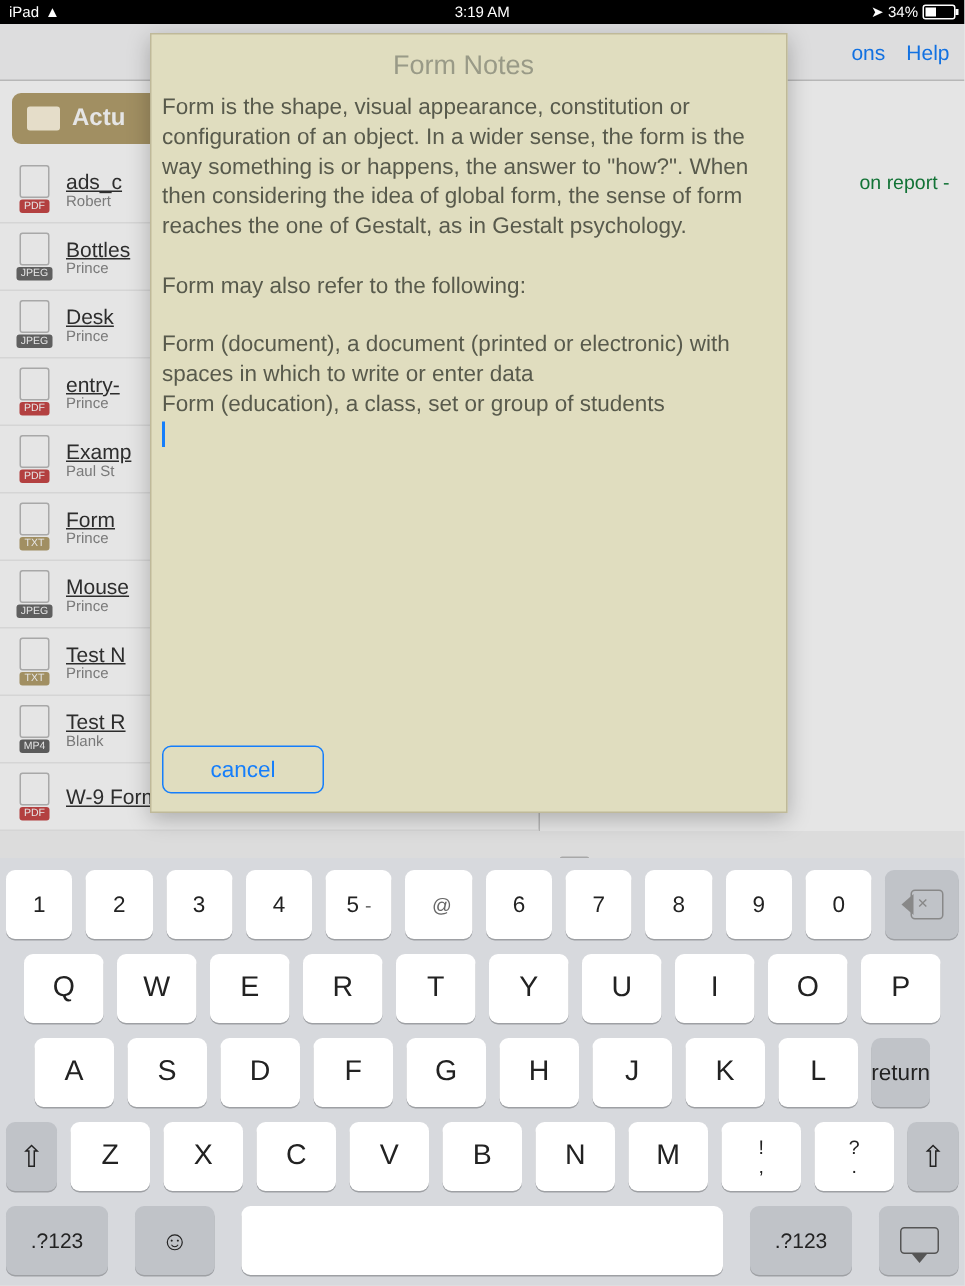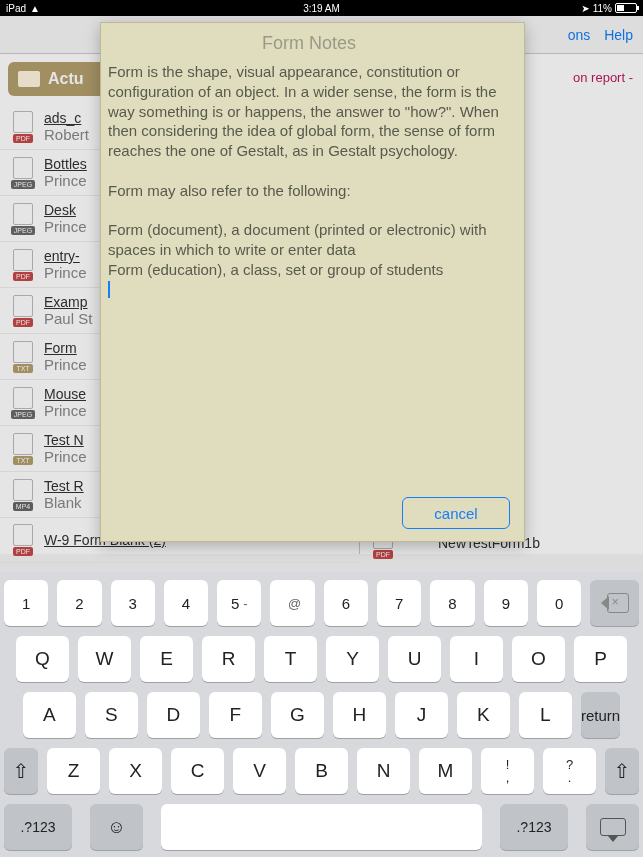--- a/index.html
+++ b/index.html
@@ -26,32 +26,32 @@
 .file-row { display: flex; align-items: center; gap: 8px; padding: 6px 10px; border-bottom: 1px solid #eee; }
 .file-row .thumb { width: 26px; height: 32px; display:flex; flex-direction:column; align-items:center; justify-content:flex-end; }
 .file-row .thumb .page { width: 20px; height: 24px; background:#fff; border:1px solid #bbb; border-radius:2px; }
 .file-row .thumb .tag { font-size: 7px; color:#fff; padding: 1px 3px; border-radius: 2px; margin-top:1px; }
 .tag-pdf { background:#c84848; }
 .tag-jpeg { background:#6a6a6a; }
 .tag-txt { background:#b4a06e; }
 .tag-mp4 { background:#666; }
 .file-row .text { display:flex; flex-direction:column; }
 .file-row .title { font-size: 14px; color:#333;text-decoration:underline; }
-.file-row .sub { font-size: 15px; color:#888; }
+.file-row .sub { font-size: 10px; color:#888; }
 .right-title { font-size: 14px; color:#333; margin-left: 34px; position: relative; }
-.right-desc { font-size: 13px; color:#be185d; }
+.right-desc { font-size: 13px; color:#15803d;margin-top:44px; }
 .right-row { display:flex; align-items:center; gap:8px; padding:6px 0; }
 
 
 .backdrop { position: absolute; left: 0; top: 16px; right: 0; bottom: 0; background: rgba(0,0,0,0.10); }
 .modal { position:absolute; left: 100px; top: 22px; width: 425px; height: 520px; background: #e0ddbf; border: 1px solid #bfb999; padding: 10px 14px 12px 7px; display:flex; flex-direction:column; box-shadow: 0 4px 14px rgba(0,0,0,0.25); }
 .modal-title { text-align:center; color:#999a87; font-size: 18px; font-weight: 400; margin-bottom: 8px; }
 .modal-body { color:#585a4c; font-size: 15px; line-height: 1.32; white-space: pre-wrap; flex: 1; }
 .modal-body .cursor { display:inline-block; width:1.5px; height: 17px; background:#157efb; vertical-align: text-bottom; }
-.modal-actions { display:flex; justify-content:flex-end; gap: 22px; margin-top: 8px; }
+.modal-actions { display:flex; gap: 22px; margin-top: 8px; }
 .modal-btn { width: 108px; height: 32px; border: 1px solid #157efb; border-radius: 6px; background: transparent; color:#157efb; font-size: 15px; display:flex; align-items:center; justify-content:center; }
 
 
 .keyboard { position:absolute; left:0; right:0; bottom:0; height: 285px; background: #d7d9dd; padding: 8px 4px 4px 4px; display:flex; flex-direction:column; gap: 10px; }
 .krow { display:flex; gap: 9px; justify-content:center; }
 .key { height: 46px; background:#fff; border-radius:6px; box-shadow: 0 1px 0 #9ea0a4; display:flex; align-items:center; justify-content:center; font-size: 18px; color:#222; }
 .key.num { width: 50px; font-size: 15px; }
 .key.num .sec { font-size: 13px; color:#666; margin-left: 4px; }
 .key.letter { width: 53px; font-size: 19px; }
 .key.gray { background:#c0c3c8; }
@@ -74,21 +74,21 @@
 <body>
 
 <div class="statusbar">
   <div class="sb-left">
     <span>iPad</span>
     <span style="font-size:10px;">▲</span>
   </div>
   <div class="sb-center">3:19 AM</div>
   <div class="sb-right">
     <span>➤</span>
-    <span>11%</span>
+    <span>34%</span>
     <span class="battery">
         <span class="fill"></span>
       </span>
   </div>
 </div>
 
 <div class="navbar">
   <span>ons</span>
   <span>Help</span>
 </div>

